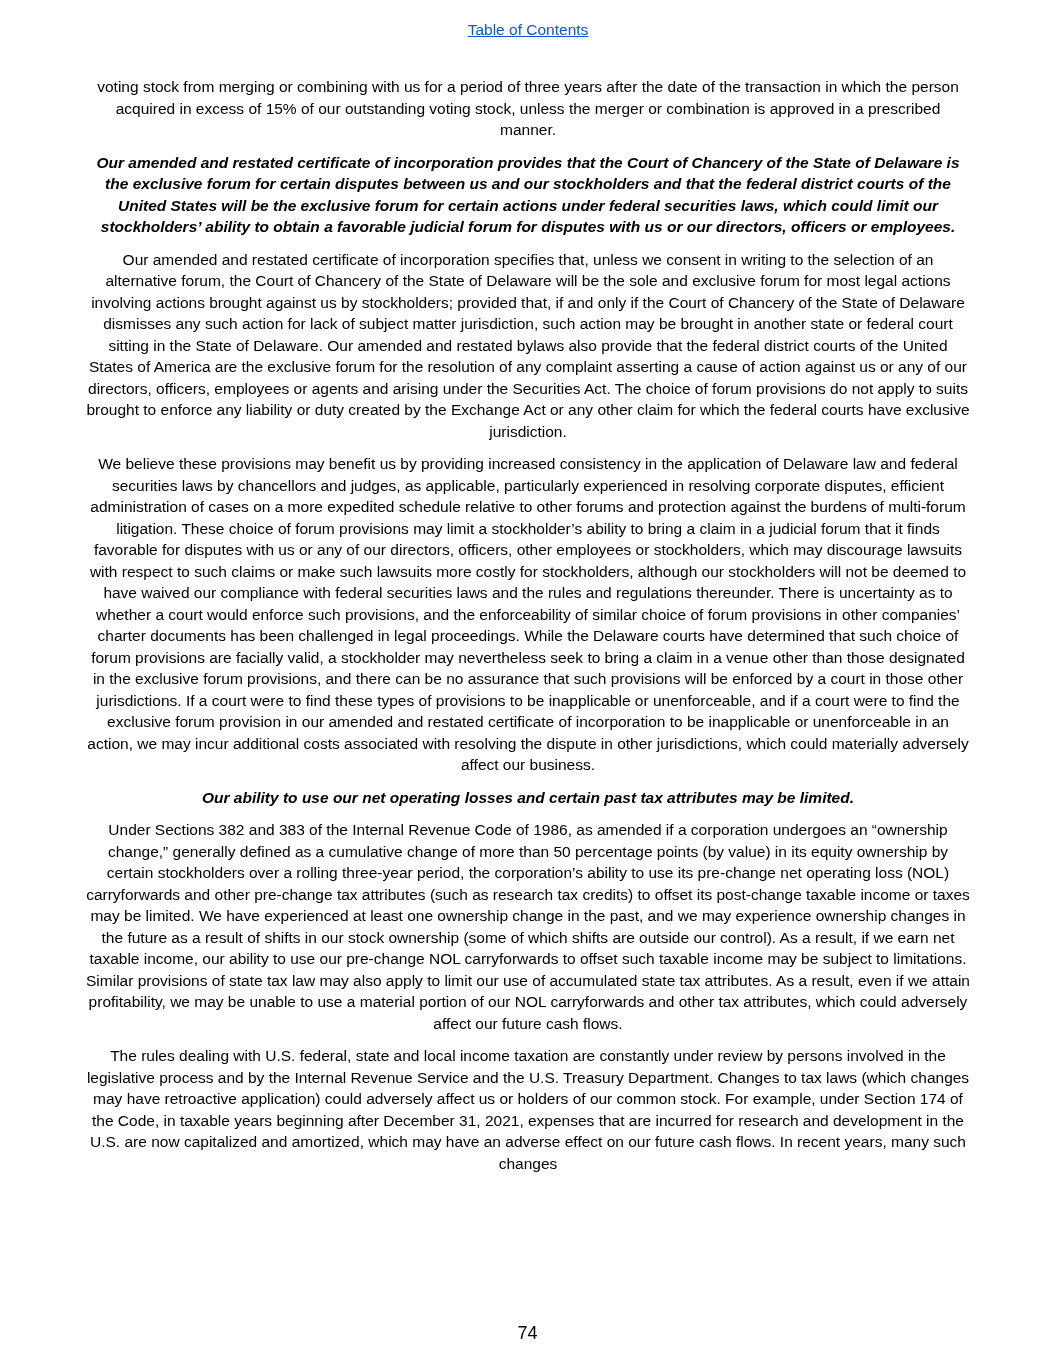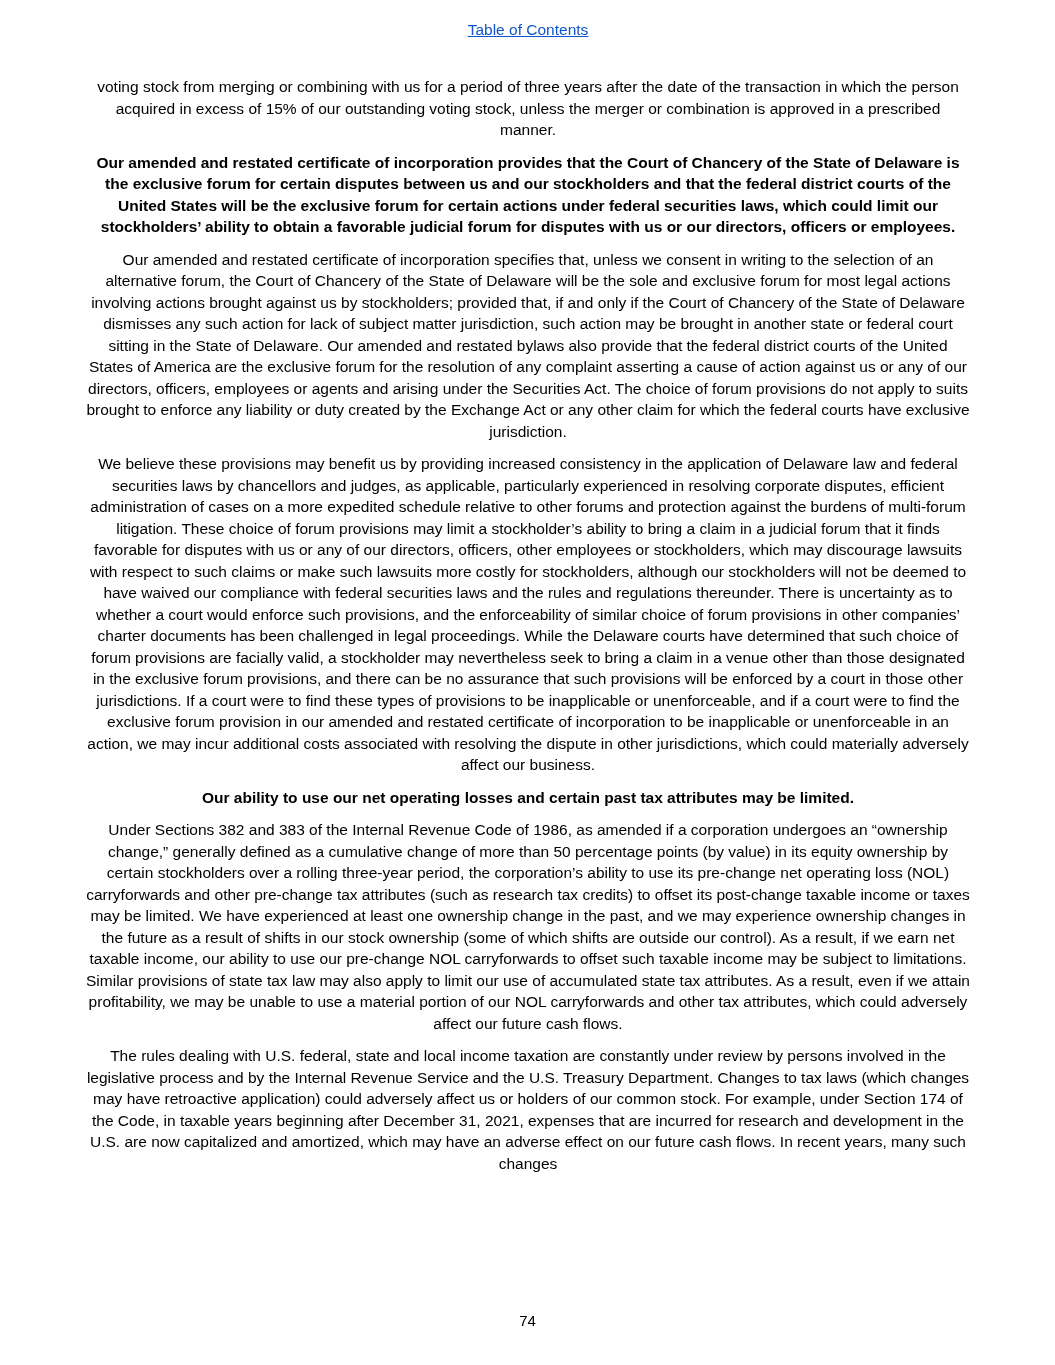--- a/index.html
+++ b/index.html
@@ -29,28 +29,29 @@
     cursor: pointer;
   }
   .block {
     font-size: 15.5px;
     line-height: 21.5px;
     margin: 0 0 11px 0;
     text-align: center;
   }
   .heading {
     font-weight: bold;
+    font-style: italic;
   }
   .page-number {
     position: absolute;
     left: 0;
-    bottom: 36px;
+    bottom: 21px;
     width: 100%;
     text-align: center;
-    font-size: 15px;
+    font-size: 18px;
   }
 </style>
 </head>
 <body>
 
 <div class="page">
 
   <div class="toc-row">
     <a class="toc-link" style="color: rgb(17, 85, 204);">Table of Contents</a>
   </div>

